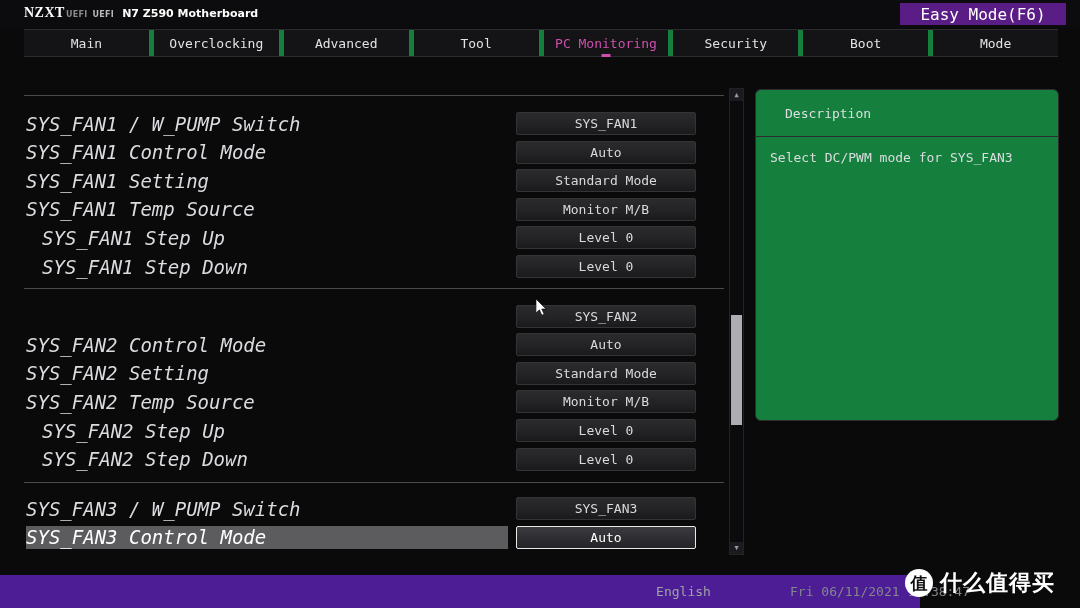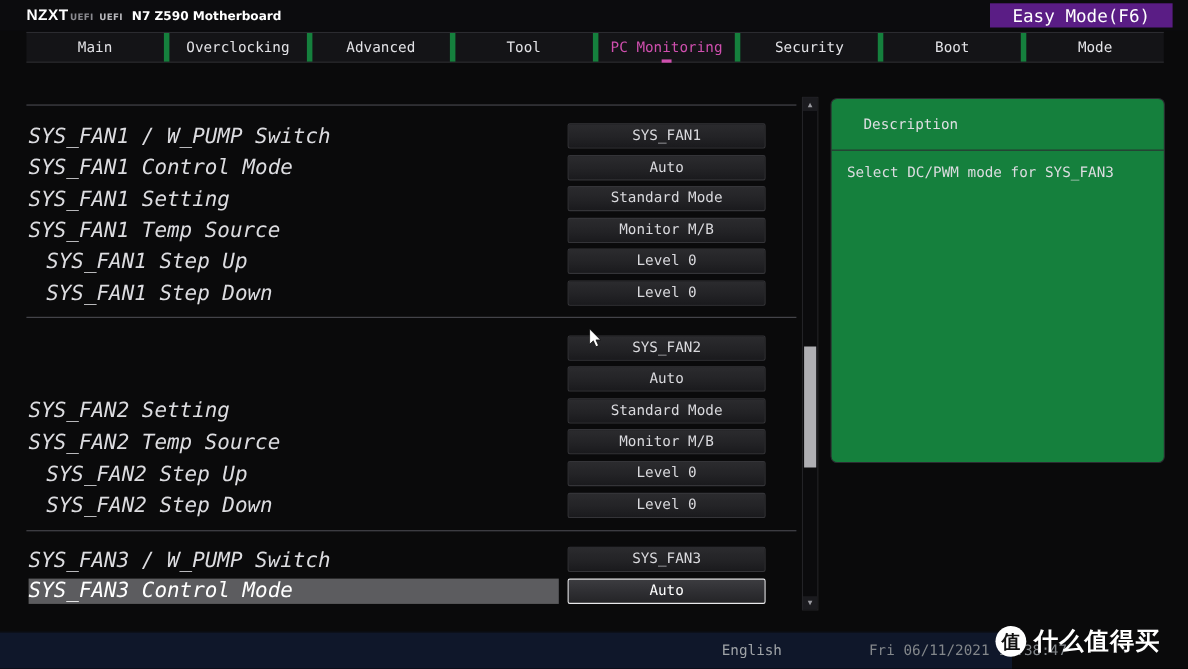--- a/index.html
+++ b/index.html
@@ -7,21 +7,21 @@
     width:1080px; height:608px;
     background:#000;
     font-family:"DejaVu Sans Mono", monospace;
     overflow:hidden;
   }
   #app { position:relative; width:1080px; height:608px; background:#0a0a0b; }
 
   
   .topbar { position:absolute; left:0; top:0; width:1080px; height:28px; background:#0c0c0e; }
   .brand { position:absolute; left:24px; top:5px; display:flex; align-items:baseline; white-space:nowrap; }
-  .brand-nzxt { font-family:Liberation Sans, sans-serif; font-weight:bold; font-size:14px; color:#ffffff; letter-spacing:0.5px; }
+  .brand-nzxt { font-family:Liberation Serif, serif; font-weight:bold; font-size:14px; color:#ffffff; letter-spacing:0.5px; }
   .brand-bios { font-family:"DejaVu Sans", sans-serif; font-weight:bold; font-size:8px; color:#8a8a8f; margin-left:1px; letter-spacing:0.3px;}
   .brand-uefi { font-family:"DejaVu Sans", sans-serif; font-weight:bold; font-size:8px; color:#b9b9bd; margin-left:5px; letter-spacing:0.3px;}
   .brand-board { font-family:"DejaVu Sans", sans-serif; font-weight:bold; font-size:11px; color:#ffffff; margin-left:8px; }
 
   .easymode {
     position:absolute; right:14px; top:3px;
     width:166px; height:22px;
     background:#5a1d85;
     display:flex; align-items:center; justify-content:center;
     font-size:16px; color:#ffffff;
@@ -97,21 +97,21 @@
     border:1px solid #2c2c31; border-radius:6px; background:#15803d;
   }
   .desc-head { position:absolute; left:0; top:0; width:302px; height:47px; border-bottom:1px solid #2c2c31; display:flex; align-items:center; }
   .desc-head-text { margin-left:29px; font-size:13px; color:#dfdfe3; }
   .desc-body { position:absolute; left:14px; top:58px; width:276px; font-size:13px; color:#dcdce0; line-height:20px; }
 
   
   .cursor { position:absolute; left:536px; top:299px; width:12px; height:18px; }
 
   
-  .bottombar { position:absolute; left:0; bottom:0; width:920px; height:34px; background:#0f172a; border-top:1px solid #0a0a0b; }
+  .bottombar { position:absolute; left:0; bottom:0; width:920px; height:34px; background:#4c1d95; border-top:1px solid #0a0a0b; }
   .lang {
     position:absolute; left:636px; top:4px; width:95px; height:25px;
     display:flex; align-items:center; justify-content:center;
     font-size:13px; color:#9fa3a7;
   }
   .datetime {
     position:absolute; left:790px; top:4px; height:25px;
     display:flex; align-items:center;
     font-size:13px; color:#83878b; white-space:nowrap;
   }
@@ -195,20 +195,21 @@
           <div class="valbox">Level 0</div>
         </div>
         <div class="row indent" style="top: 167px;">
           <div class="rowlabel">SYS_FAN1 Step Down</div>
           <div class="valbox">Level 0</div>
         </div>
         <div class="row" style="top: 216.6px;">
           <div class="valbox">SYS_FAN2</div>
         </div>
         <div class="row" style="top: 245.2px;">
+          <div class="rowlabel">SYS_FAN2 Control Mode</div>
           <div class="valbox">Auto</div>
         </div>
         <div class="row" style="top: 273.8px;">
           <div class="rowlabel">SYS_FAN2 Setting</div>
           <div class="valbox">Standard Mode</div>
         </div>
         <div class="row" style="top: 302.4px;">
           <div class="rowlabel">SYS_FAN2 Temp Source</div>
           <div class="valbox">Monitor M/B</div>
         </div>

